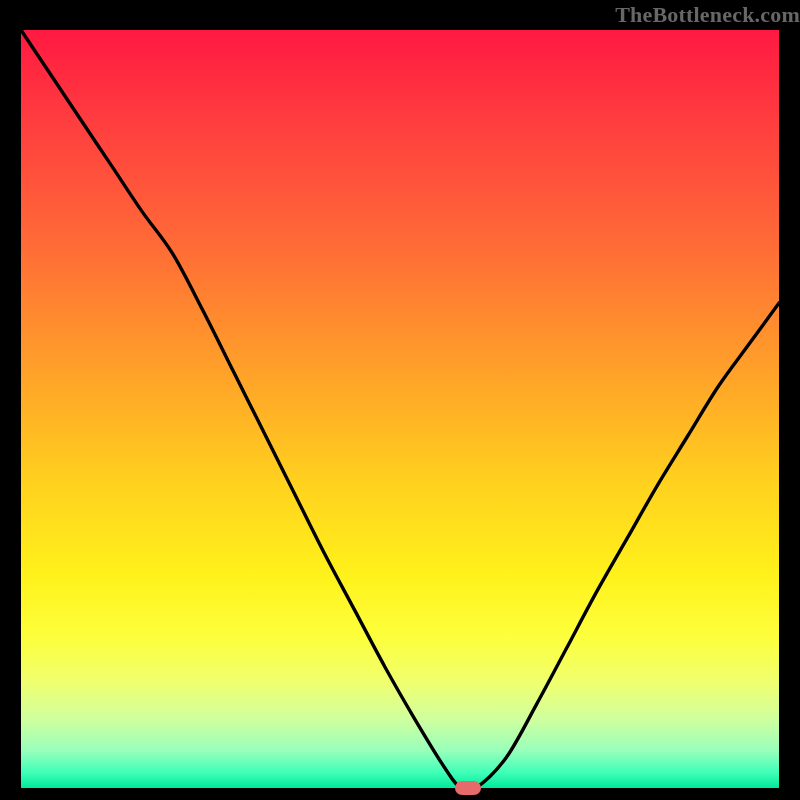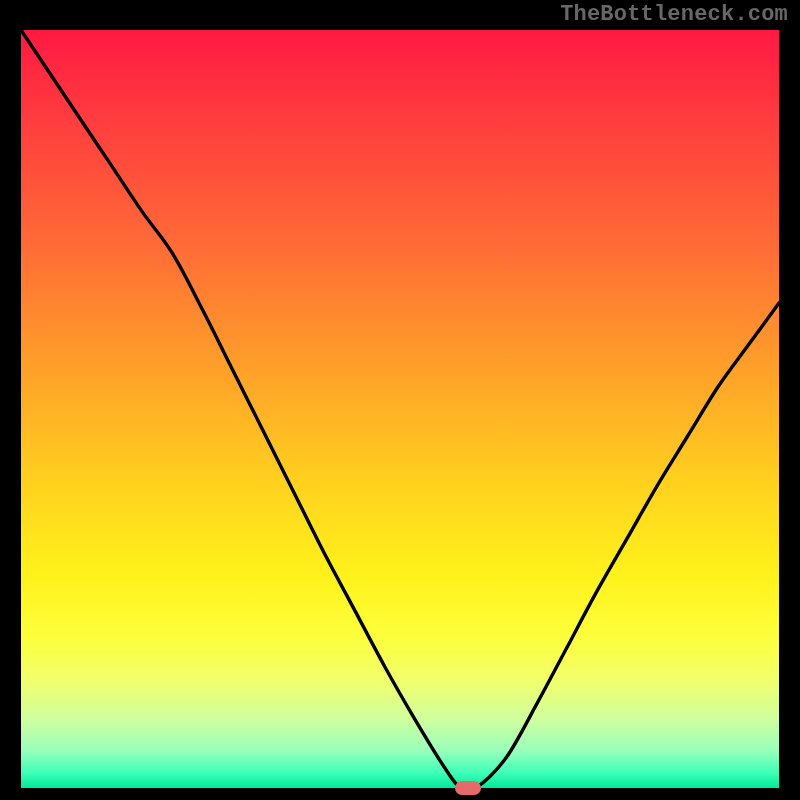--- a/index.html
+++ b/index.html
@@ -12,22 +12,22 @@
   }
   .frame {
     position: relative;
     width: 800px;
     height: 800px;
     background: #000;
   }
   .attribution {
     position: absolute;
     top: 2px;
-    right: 12px;
-    font-family: Liberation Mono, monospace;
+    right: 0;
+    font-family: Liberation Serif, serif;
     font-size: 22px;
     font-weight: bold;
     color: #676767;
     letter-spacing: 0.2px;
   }
   .plot-area {
     position: absolute;
     left: 21px;
     top: 30px;
     width: 758px;

